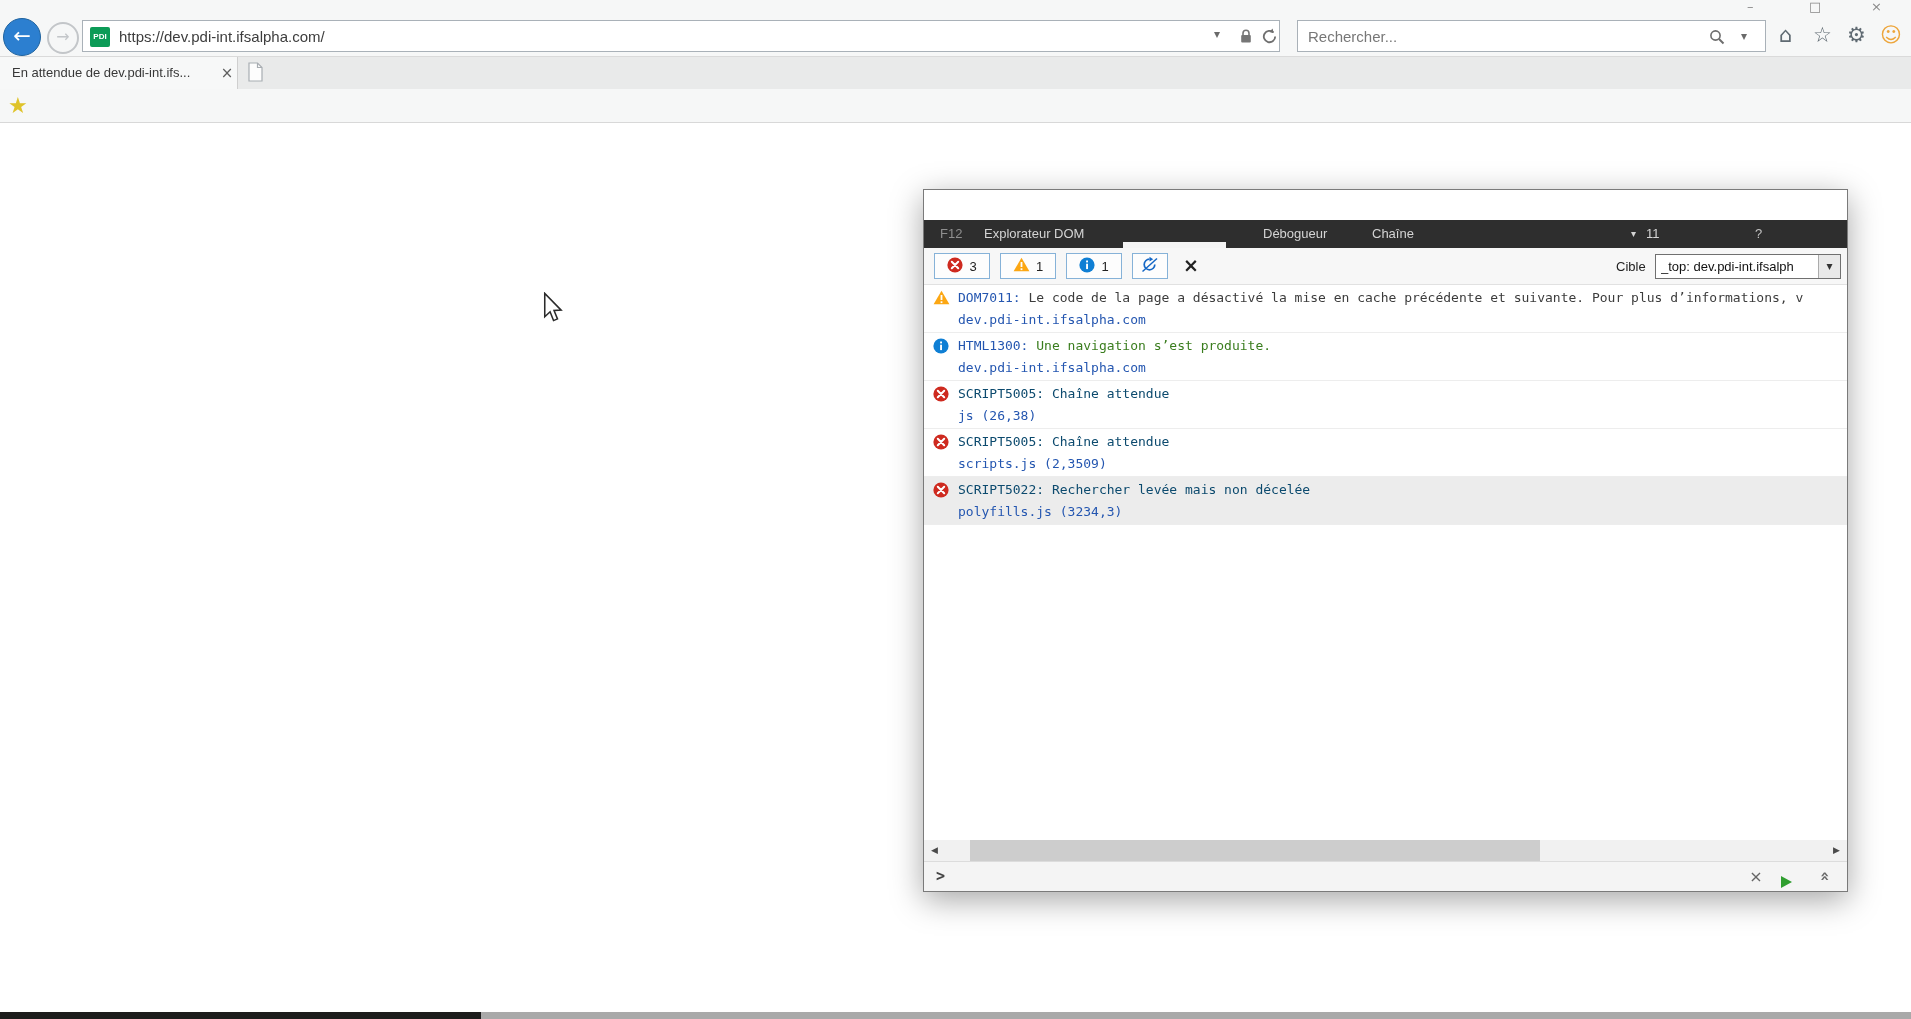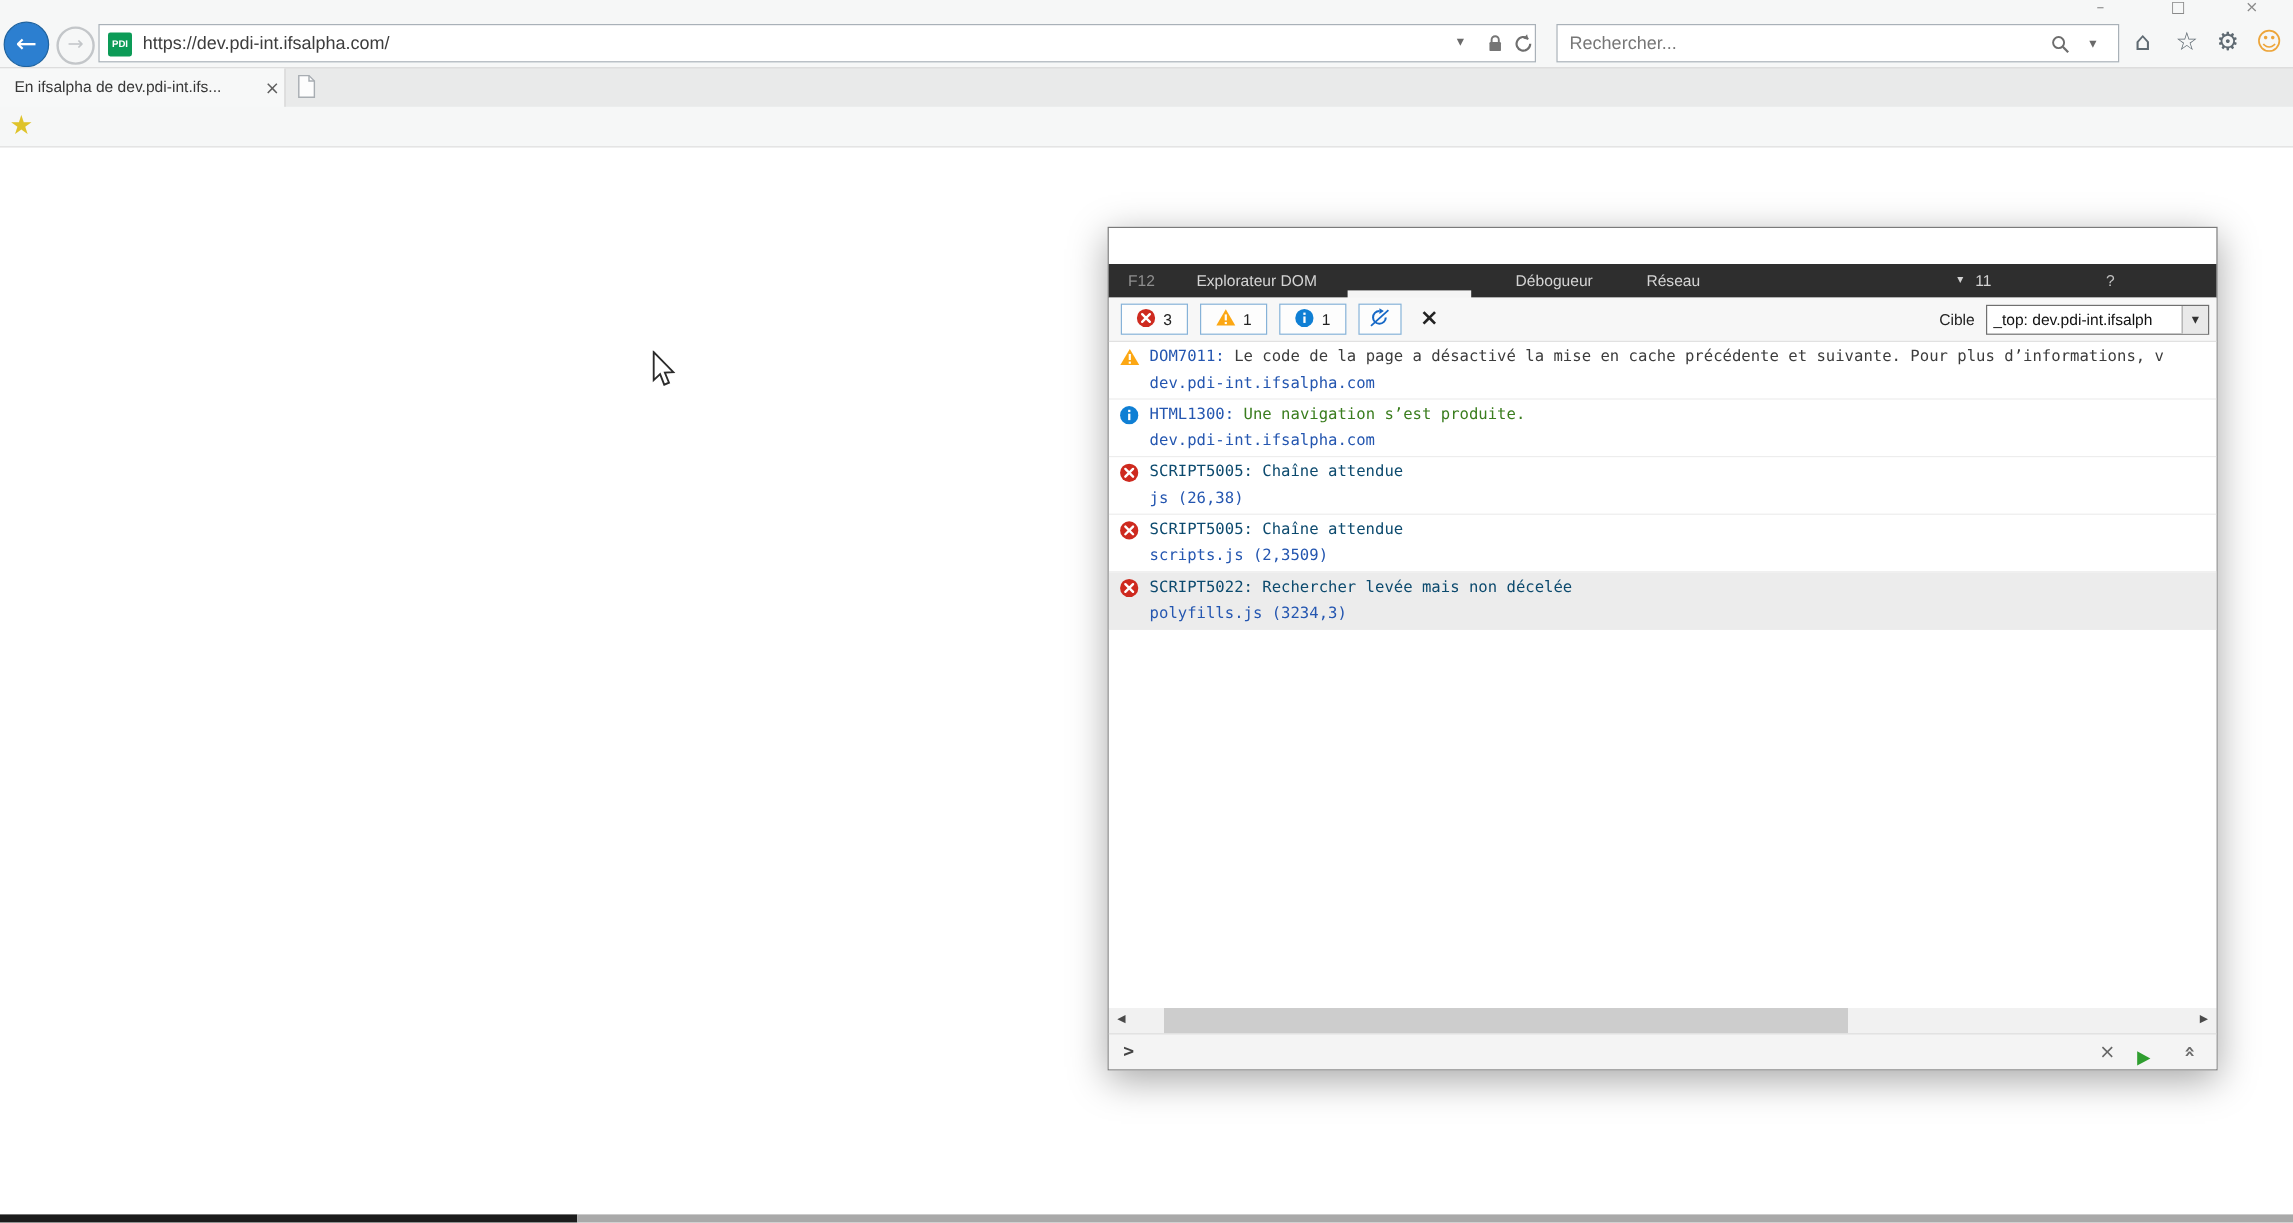--- a/index.html
+++ b/index.html
@@ -125,21 +125,21 @@
     <span class="chrome-ico g" style="left:1847px;">⚙</span>
     <span class="chrome-ico g" style="left:1880px;color:#eda53a;">☺</span>
 
     <span class="winglyph g" style="left:1747px;">–</span>
     <span class="winglyph g" style="left:1809px;">□</span>
     <span class="winglyph g" style="left:1871px;">×</span>
   </div>
 
   <div class="tabbar">
     <div class="tab">
-      <span class="tab-title">En ifsalpha de dev.pdi-int.ifs...</span>
+      <span class="tab-title">En attendue de dev.pdi-int.ifs...</span>
       <span class="tab-close g">×</span>
     </div>
     <span class="newtab">
       <svg width="15" height="20" viewBox="0 0 15 20">
           <path d="M1 1 h8.5 L14 5.5 V19 H1 Z" fill="#fdfdfd" stroke="#a8adb2" stroke-width="1.2"></path>
           <path d="M9.5 1 V5.5 H14" fill="none" stroke="#a8adb2" stroke-width="1.2"></path>
         </svg>
     </span>
   </div>
 
@@ -156,35 +156,35 @@
   </span>
 
   <div class="dt">
 
     <span class="dt-winbtn g" style="left:826px;">–</span>
     <span class="dt-winbtn g" style="left:862px;">□</span>
     <span class="dt-winbtn g" style="left:897px;font-size:16px;">×</span>
 
     <div class="dt-menu">
       <span class="dt-menu-item" style="left:16px;color:#8f8f8f;">F12</span>
-      <span class="dt-menu-item" style="left:73px;">Explorateur DOM</span>
+      <span class="dt-menu-item" style="left:60px;">Explorateur DOM</span>
 
       <span class="dt-tab-active">
         <span>Console</span>
         <span>
           <svg width="14" height="14" viewBox="0 0 16 16">
               <circle cx="8" cy="8" r="7.6" fill="#ce2a1f"></circle>
               <path d="M4.8 4.8 L11.2 11.2 M11.2 4.8 L4.8 11.2" stroke="#fff" stroke-width="2" stroke-linecap="round"></path>
             </svg>
         </span>
         <span>3</span>
       </span>
 
       <span class="dt-menu-item" style="left:339px;">Débogueur</span>
-      <span class="dt-menu-item" style="left:448px;">Réseau</span>
+      <span class="dt-menu-item" style="left:448px;">Chaîne</span>
       <span class="abs" style="left:503px;top:37px;">
         <svg width="15" height="15" viewBox="0 0 15 15">
             <circle cx="7.5" cy="7.5" r="7.1" fill="#36a930"></circle>
             <path d="M5.6 4.2 L10.9 7.5 L5.6 10.8 Z" fill="#fff"></path>
           </svg>
       </span>
       <span class="abs" style="left:540px;top:38px;">
         <svg width="13" height="13" viewBox="0 0 13 13">
             <path d="M0.5 0.5 h12 l-4.6 5.3 v6.5 l-2.8 -2 v-4.5 Z" fill="#8f8f8f"></path>
           </svg>

